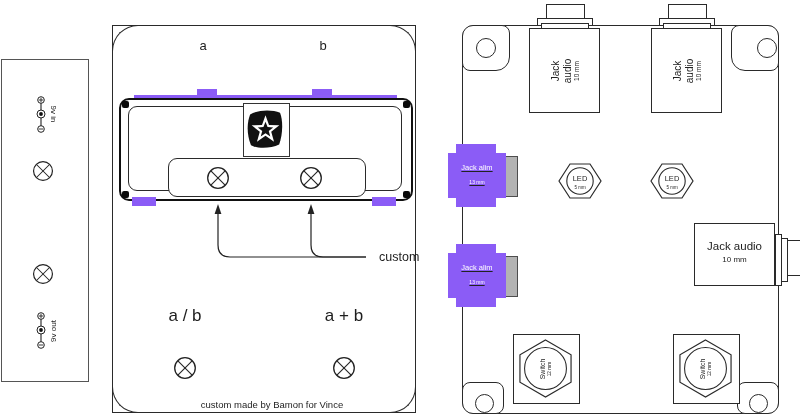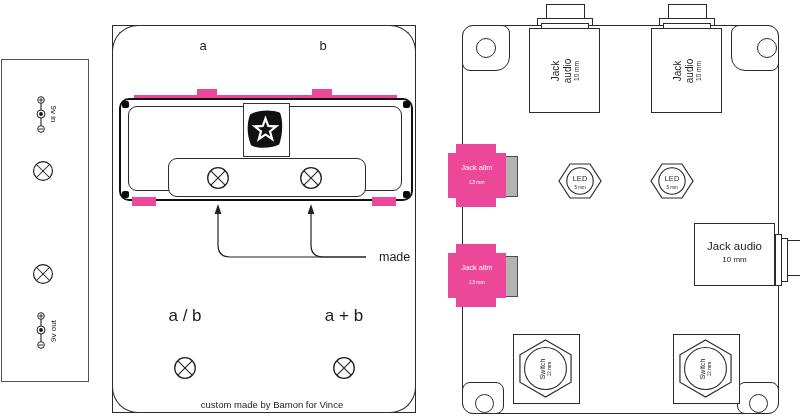--- a/index.html
+++ b/index.html
@@ -5,21 +5,21 @@
   html,body{margin:0;padding:0;background:#fff;}
   .canvas{position:relative;width:800px;height:416px;background:#fff;overflow:hidden;
           font-family:"Liberation Sans",sans-serif;color:#222;}
   .abs{position:absolute;}
   .panel{position:absolute;background:#fff;}
   .outline{border:1.3px solid #2a2a2a;}
   .ctr{transform:translate(-50%,-50%);white-space:nowrap;}
   .rot-cw{transform:translate(-50%,-50%) rotate(90deg);}
   .rot-ccw{transform:translate(-50%,-50%) rotate(-90deg);}
   .lbl{position:absolute;color:#1d1d1d;}
-  .black{background:#ec4899;}
+  .black{background:#8b5cf6;text-decoration:underline;}
   .gray{background:#b3b3b3;border:1px solid #4d4d4d;}
   .arc{position:absolute;width:25px;height:25px;}
   .arc-tl{left:-1px;top:-1px;border-top:1.2px solid #2a2a2a;border-left:1.2px solid #2a2a2a;border-top-left-radius:100%;}
   .arc-tr{right:-1px;top:-1px;border-top:1.2px solid #2a2a2a;border-right:1.2px solid #2a2a2a;border-top-right-radius:100%;}
   .arc-bl{left:-1px;bottom:-1px;border-bottom:1.2px solid #2a2a2a;border-left:1.2px solid #2a2a2a;border-bottom-left-radius:100%;}
   .arc-br{right:-1px;bottom:-1px;border-bottom:1.2px solid #2a2a2a;border-right:1.2px solid #2a2a2a;border-bottom-right-radius:100%;}
   .cornersq{position:absolute;width:7px;height:7px;background:#0a0a0a;border-radius:2px;}
   .bump{position:absolute;border:1.2px solid #2a2a2a;background:#fff;}
   .screwhole{position:absolute;border:1.2px solid #2a2a2a;border-radius:50%;background:#fff;}
   .rotblock{position:absolute;text-align:center;line-height:1.15;}
@@ -114,21 +114,21 @@
 
     <div class="abs black" style="left:19px;top:171px;width:24px;height:9px;"></div>
     <div class="abs black" style="left:259px;top:171px;width:24px;height:9px;"></div>
 
     <svg class="abs" style="left:93px;top:175px;" width="180" height="62" viewBox="0 0 180 62">
       <path d="M12,12 V44 Q12,56 24,56 H160" fill="none" stroke="#222" stroke-width="1.2"></path>
       <polygon points="12,3 8.6,13 15.4,13" fill="#222"></polygon>
       <path d="M105,12 V44 Q105,56 117,56 H160" fill="none" stroke="#222" stroke-width="1.2"></path>
       <polygon points="105,3 101.6,13 108.4,13" fill="#222"></polygon>
     </svg>
-    <div class="lbl abs" style="left:266px;top:224px;font-size:12.5px;">made</div>
+    <div class="lbl abs" style="left:266px;top:224px;font-size:12.5px;">custom</div>
 
     <div class="lbl ctr abs" style="left:72px;top:290px;font-size:17px;">a / b</div>
     <div class="lbl ctr abs" style="left:231px;top:290px;font-size:17px;">a + b</div>
 
     <svg class="abs" style="left:60px;top:330px;" width="24" height="24" viewBox="0 0 24 24">
       <circle cx="12" cy="12" r="10.3" fill="none" stroke="#222" stroke-width="1.3"></circle>
       <line x1="4.9" y1="4.9" x2="19.1" y2="19.1" stroke="#222" stroke-width="1.1"></line>
       <line x1="19.1" y1="4.9" x2="4.9" y2="19.1" stroke="#222" stroke-width="1.1"></line>
     </svg>
     <svg class="abs" style="left:219px;top:330px;" width="24" height="24" viewBox="0 0 24 24">

